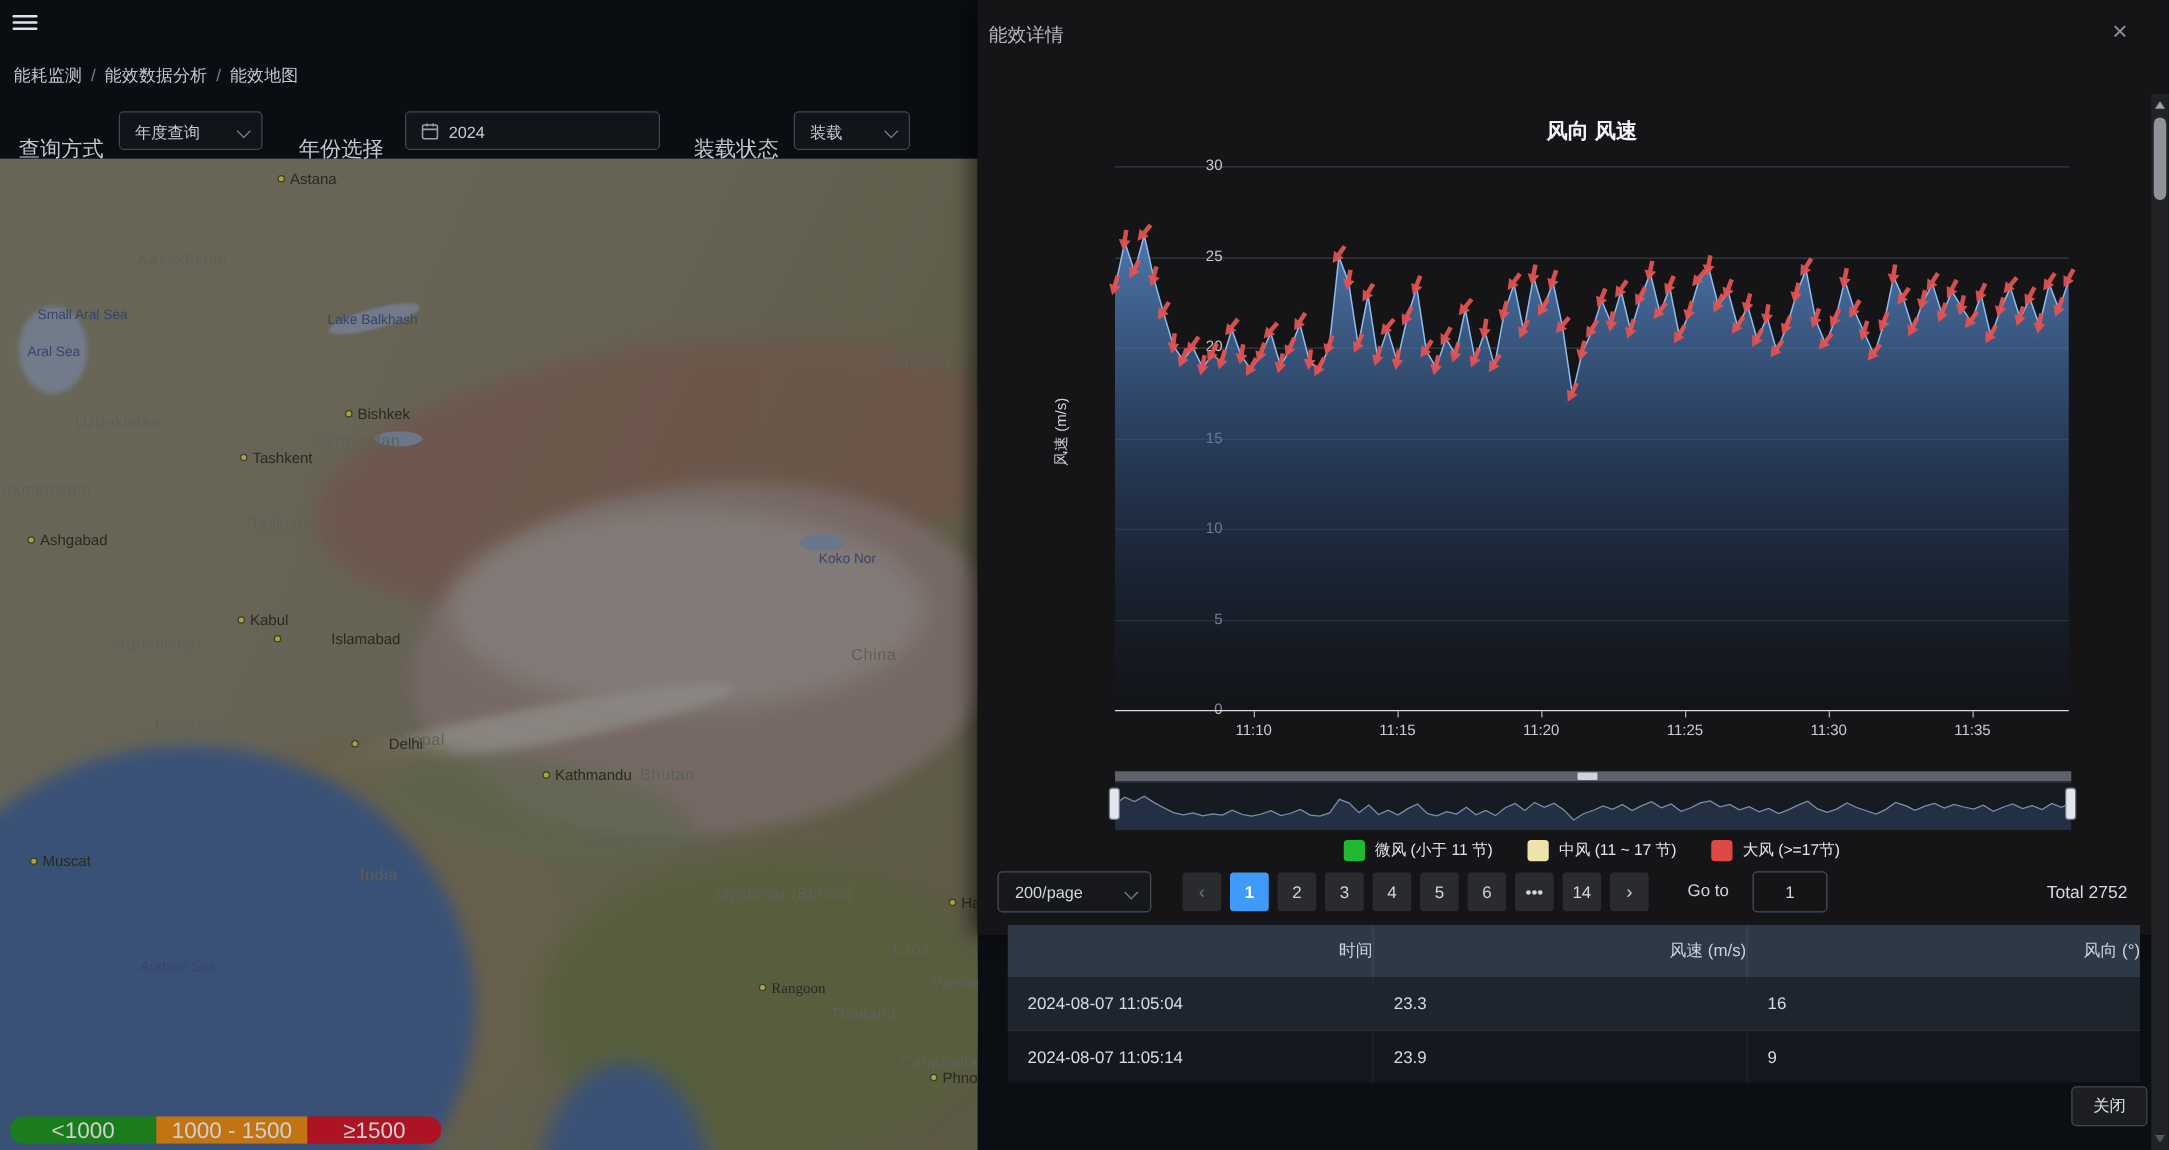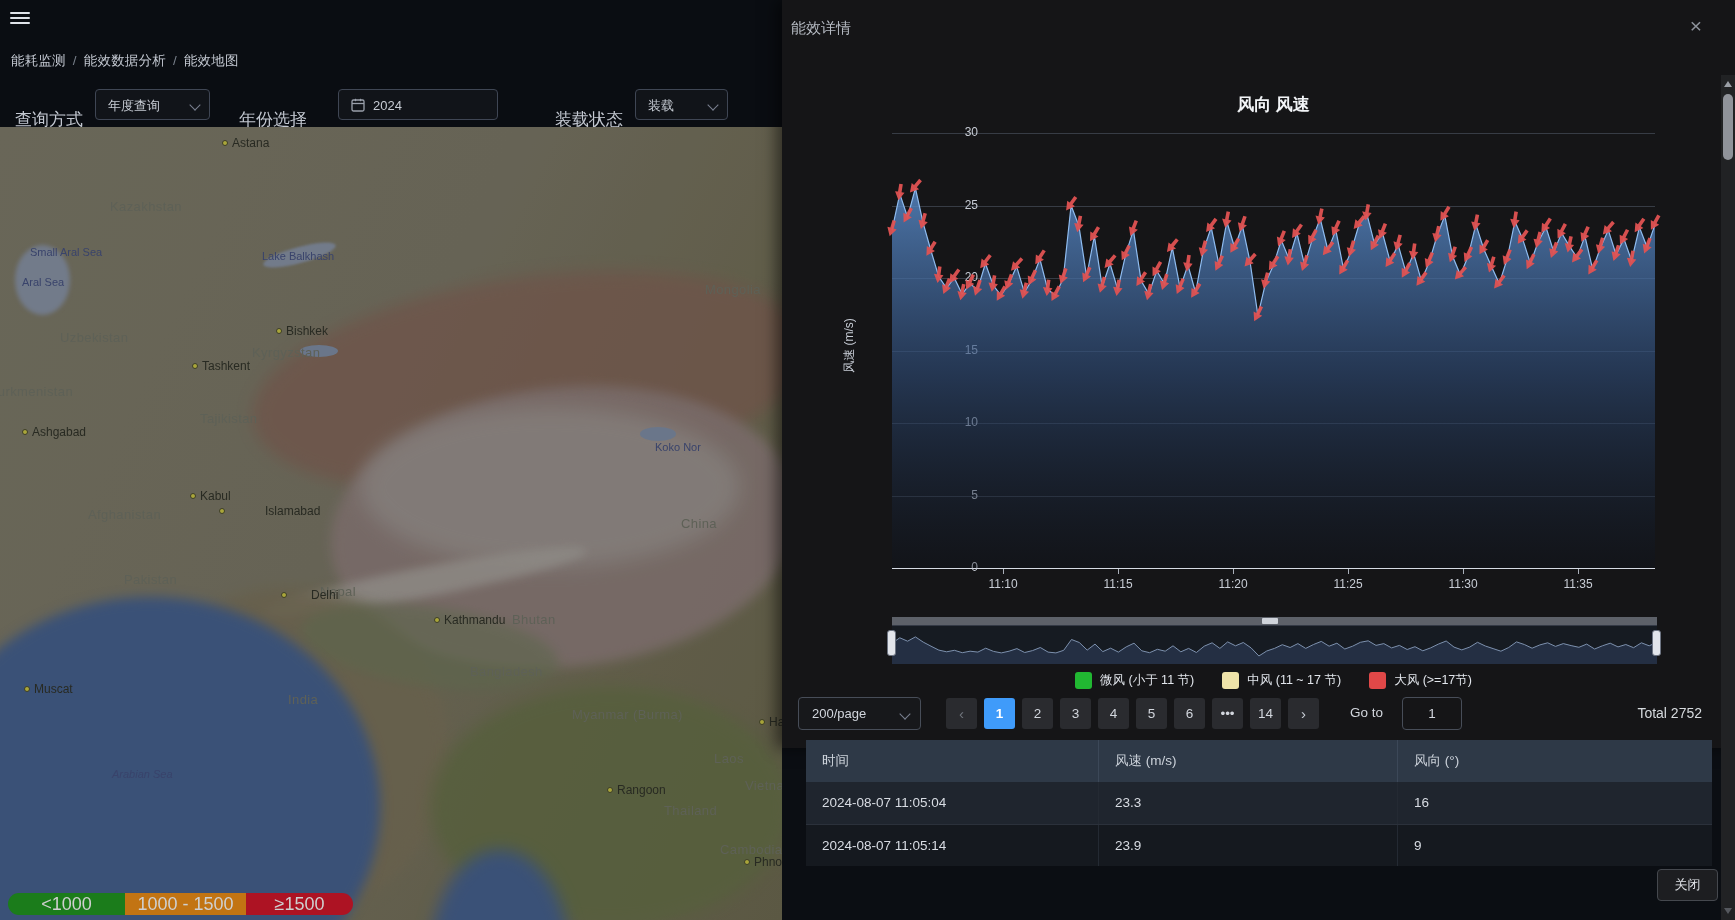--- a/index.html
+++ b/index.html
@@ -69,21 +69,21 @@
   #goto-input{position:absolute;left:620px;top:697px;width:60px;height:33px;border:1px solid #474d58;border-radius:4px;
     background:transparent;color:#d2d6dd;font-size:13.5px;text-align:center;box-sizing:border-box;}
   #total{position:absolute;left:700px;top:705px;width:220px;text-align:right;font-size:14px;color:#d6dade;}
   
   #table{position:absolute;left:24px;top:740px;width:906px;height:126px;overflow:hidden;font-size:13.5px;}
   .trow{display:flex;width:906px;}
   .trow.head{background:#2e3947;color:#ccd2da;}
   .trow.r0{background:#1f252e;color:#d8dce3;border-bottom:1px solid #2b313b;box-sizing:border-box;}
   .trow.r1{background:#15191f;color:#d8dce3;}
   .tcell{height:42px;line-height:42px;padding-left:16px;box-sizing:border-box;overflow:hidden;}
-  .trow.head .tcell{border-right:1px solid #3c4858;}
+  .trow.head .tcell{border-right:1px solid #3c4858;text-align:right;}
   .trow.head .tcell:last-child{border-right:none;}
   .trow.body .tcell{border-right:1px solid #242a33;}
   .trow.body .tcell:last-child{border-right:none;}
   
   #btn-close{position:absolute;left:875px;top:869px;width:61px;height:32px;border:1px solid #45484e;border-radius:4px;
     background:#1d1e21;color:#e0e3e8;font-size:13px;text-align:center;line-height:30px;box-sizing:border-box;cursor:pointer;}
   
   #sbar{position:absolute;left:939px;top:75px;width:14px;height:845px;background:#212224;}
   #sthumb{position:absolute;left:2px;top:19px;width:10px;height:66px;border-radius:5px;background:#90939a;}
   .sarrow{position:absolute;left:3px;width:0;height:0;border-left:4px solid transparent;border-right:4px solid transparent;}
@@ -101,21 +101,21 @@
     </div>
   <div id="crumbs"><span>能耗监测</span><span class="sep">/</span><span>能效数据分析</span><span class="sep">/</span><span>能效地图</span></div>
 
   <div id="filters">
     <span class="flabel" style="left:15px">查询方式</span>
     <div class="select" style="left:95px;width:115px">
       <span>年度查询</span>
       <i class="chev"></i>
     </div>
     <span class="flabel" style="left:239px">年份选择</span>
-    <div class="select" style="left:338px;width:160px">
+    <div class="select" style="left:324px;width:204px">
       <svg class="cal" width="14" height="14" viewBox="0 0 14 14">
         <rect x="1" y="2" width="12" height="11" rx="1.5" fill="none" stroke="#9aa0ab" stroke-width="1.3"></rect>
         <line x1="1" y1="5.5" x2="13" y2="5.5" stroke="#9aa0ab" stroke-width="1.3"></line>
         <line x1="4.5" y1="0.8" x2="4.5" y2="3.2" stroke="#9aa0ab" stroke-width="1.3"></line>
         <line x1="9.5" y1="0.8" x2="9.5" y2="3.2" stroke="#9aa0ab" stroke-width="1.3"></line>
       </svg><span>2024</span>
     </div>
     <span class="flabel" style="left:555px">装载状态</span>
     <div class="select" style="left:635px;width:93px">
       <span>装载</span>
@@ -174,21 +174,21 @@
         <span class="city" style="left: 200px; top: 362px;">Kabul</span>
         <span class="cdot" style="left: 219px; top: 381px;"></span>
         <span class="city" style="left: 229px; top: 377px; margin-left: 36px;">Islamabad</span>
         <span class="cdot" style="left: 281px; top: 465px;"></span>
         <span class="city" style="left: 291px; top: 461px; margin-left: 20px;">Delhi</span>
         <span class="cdot" style="left: 434px; top: 490px;"></span>
         <span class="city" style="left: 444px; top: 486px;">Kathmandu</span>
         <span class="cdot" style="left: 24px; top: 559px;"></span>
         <span class="city" style="left: 34px; top: 555px;">Muscat</span>
         <span class="cdot" style="left: 607px; top: 660px;"></span>
-        <span class="city" style="left: 617px; top: 656px;">Rangoon</span>
+        <span class="city" style="left: 617px; top: 656px; font-family: Liberation Serif, serif;">Rangoon</span>
         <span class="cdot" style="left: 759px; top: 592px;"></span>
         <span class="city" style="left: 769px; top: 588px;">Hanoi</span>
         <span class="cdot" style="left: 744px; top: 732px;"></span>
         <span class="city" style="left: 754px; top: 728px;">Phnom Penh</span>
       </div>
     <div id="map-legend">
         <div class="seg" style="background: rgb(27, 124, 27); width: 117px;">&lt;1000</div>
         <div class="seg" style="background: rgb(194, 116, 19); width: 121px;">1000 - 1500</div>
         <div class="seg" style="background: rgb(173, 19, 35); width: 107px;">≥1500</div>
       </div>

